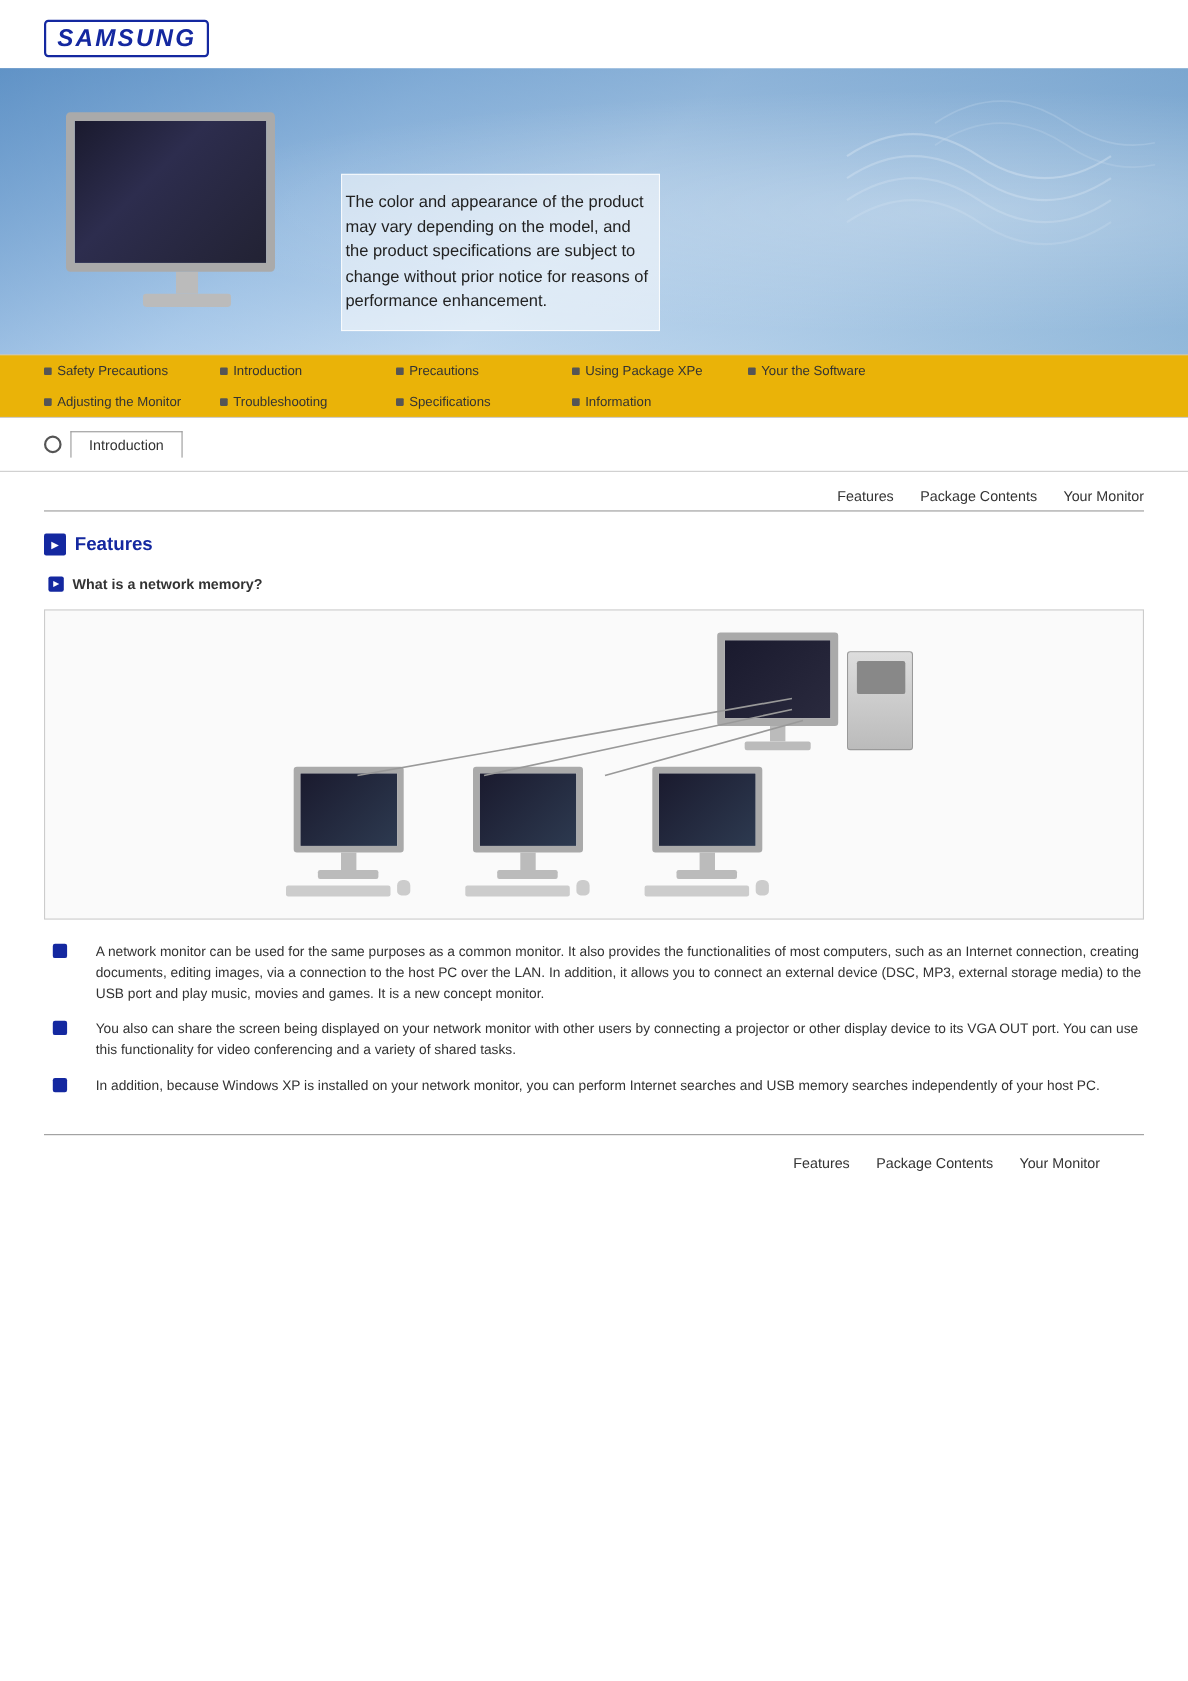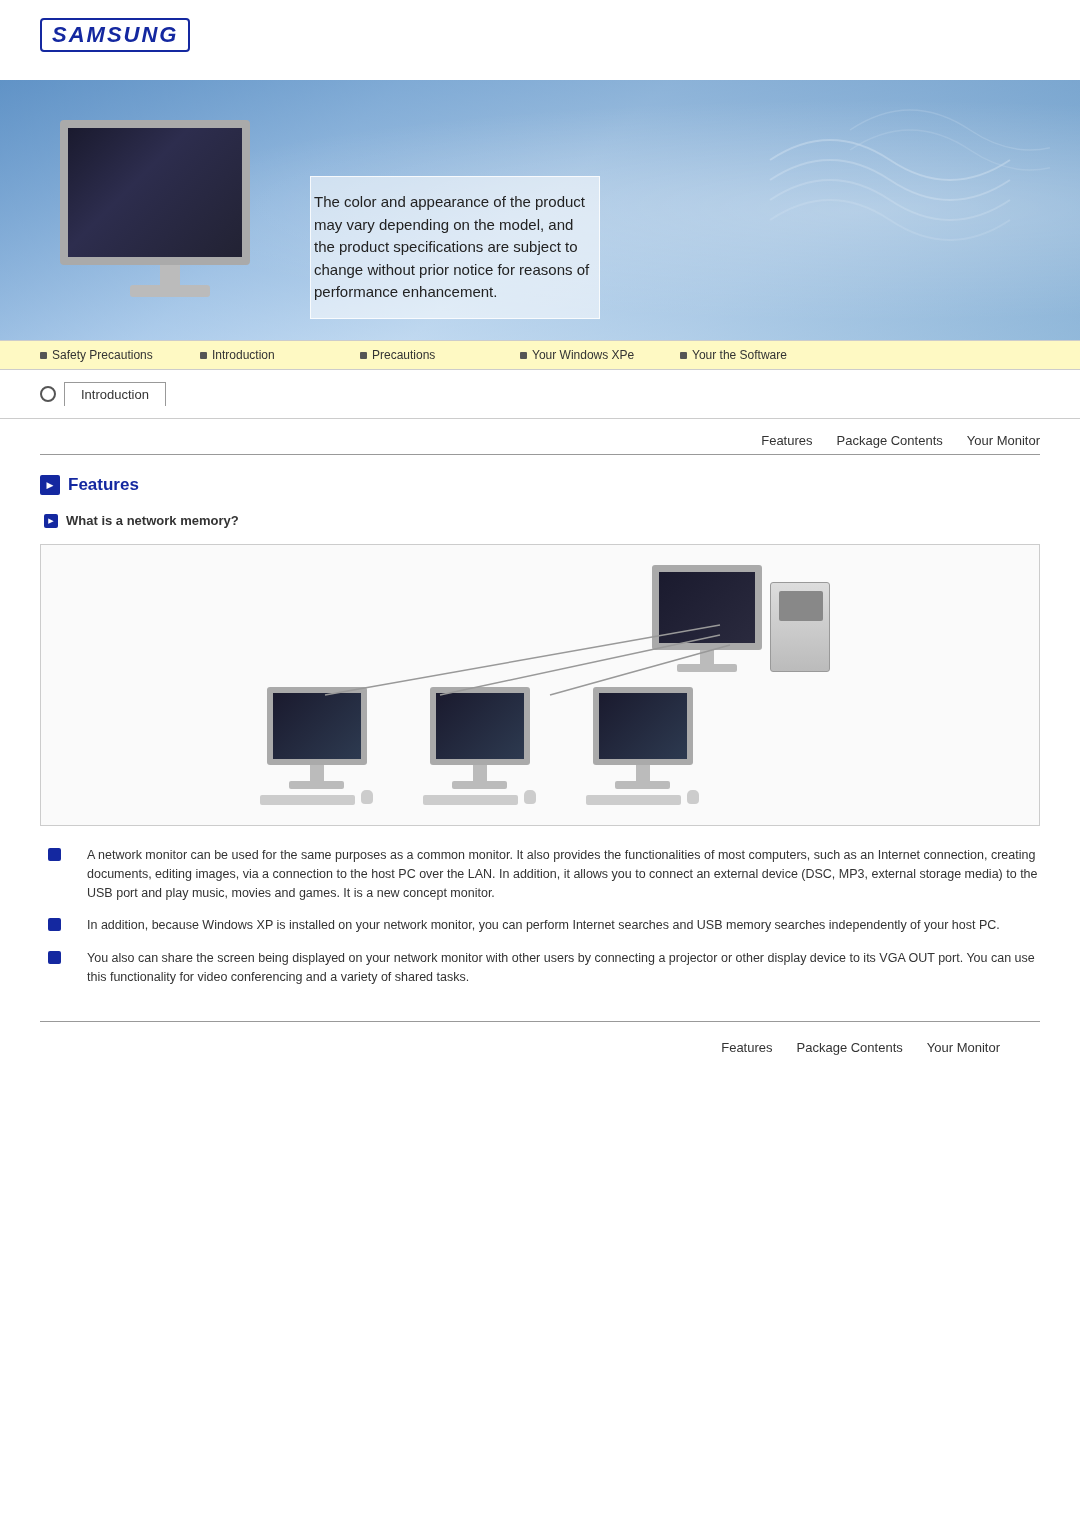--- a/index.html
+++ b/index.html
@@ -6,21 +6,21 @@
     body {
       font-family: Arial, sans-serif;
       font-size: 13px;
       color: #333;
       background: #fff;
       width: 1080px;
     }
 
     
     .logo-bar {
-      padding: 18px 40px 28px 40px;
+      padding: 18px 40px 10px 40px;
     }
     .samsung-logo {
       font-size: 22px;
       font-weight: bold;
       color: #1428a0;
       letter-spacing: 2px;
       font-style: italic;
       border: 2px solid #1428a0;
       display: inline-block;
       padding: 2px 10px;
@@ -90,21 +90,21 @@
       border: 1px solid rgba(255,255,255,0.8);
       padding: 14px 3px;
       max-width: 290px;
       font-size: 15px;
       line-height: 1.5;
       color: #222;
     }
 
     
     .nav-bar {
-      background: #fef9c3;
+      background: #eab308;
       border-top: 1px solid #ccc;
       border-bottom: 1px solid #ccc;
       padding: 0 40px;
     }
     .nav-row {
       display: flex;
       gap: 0;
     }
     .nav-item {
       padding: 7px 18px 7px 0;
@@ -394,25 +394,43 @@
     <div class="nav-item">
       <span class="nav-bullet"></span>
       <span>Introduction</span>
     </div>
     <div class="nav-item">
       <span class="nav-bullet"></span>
       <span>Precautions</span>
     </div>
     <div class="nav-item">
       <span class="nav-bullet"></span>
-      <span>Your Windows XPe</span>
+      <span>Using Package XPe</span>
     </div>
     <div class="nav-item">
       <span class="nav-bullet"></span>
       <span>Your the Software</span>
+    </div>
+  </div>
+  <div class="nav-row">
+    <div class="nav-item">
+      <span class="nav-bullet"></span>
+      <span>Adjusting the Monitor</span>
+    </div>
+    <div class="nav-item">
+      <span class="nav-bullet"></span>
+      <span>Troubleshooting</span>
+    </div>
+    <div class="nav-item">
+      <span class="nav-bullet"></span>
+      <span>Specifications</span>
+    </div>
+    <div class="nav-item">
+      <span class="nav-bullet"></span>
+      <span>Information</span>
     </div>
   </div>
 </div>
 
 <div class="breadcrumb-area">
   <div class="breadcrumb-circle"></div>
   <div class="breadcrumb-tab">Introduction</div>
 </div>
 
 <div class="sub-nav">
@@ -488,25 +506,25 @@
     </div>
   </div>
 
   <ul class="bullet-list">
     <li>
       <div class="bullet-sq"></div>
       <span>A network monitor can be used for the same purposes as a common monitor. It also provides the functionalities of most computers, such as an Internet connection, creating documents, editing images, via a connection to the host PC over the LAN. In addition, it allows you to connect an external device (DSC, MP3, external storage media) to the USB port and play music, movies and games. It is a new concept monitor.</span>
     </li>
     <li>
       <div class="bullet-sq"></div>
-      <span>In addition, because Windows XP is installed on your network monitor, you can perform Internet searches and USB memory searches independently of your host PC.</span>
+      <span>You also can share the screen being displayed on your network monitor with other users by connecting a projector or other display device to its VGA OUT port. You can use this functionality for video conferencing and a variety of shared tasks.</span>
     </li>
     <li>
       <div class="bullet-sq"></div>
-      <span>You also can share the screen being displayed on your network monitor with other users by connecting a projector or other display device to its VGA OUT port. You can use this functionality for video conferencing and a variety of shared tasks.</span>
+      <span>In addition, because Windows XP is installed on your network monitor, you can perform Internet searches and USB memory searches independently of your host PC.</span>
     </li>
   </ul>
 
 </div>
 
 <div class="bottom-sub-nav">
   <a class="sub-nav-item">Features</a>
   <a class="sub-nav-item">Package Contents</a>
   <a class="sub-nav-item">Your Monitor</a>
 </div>

